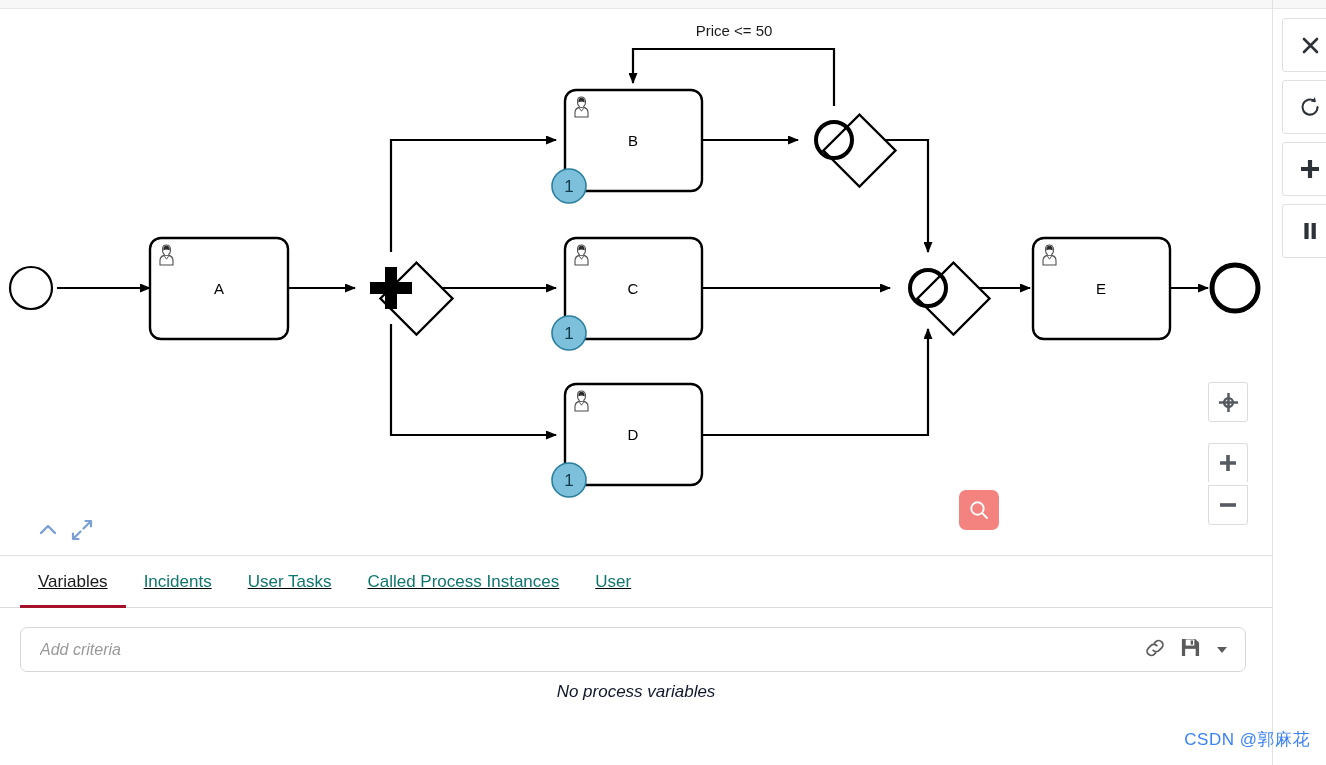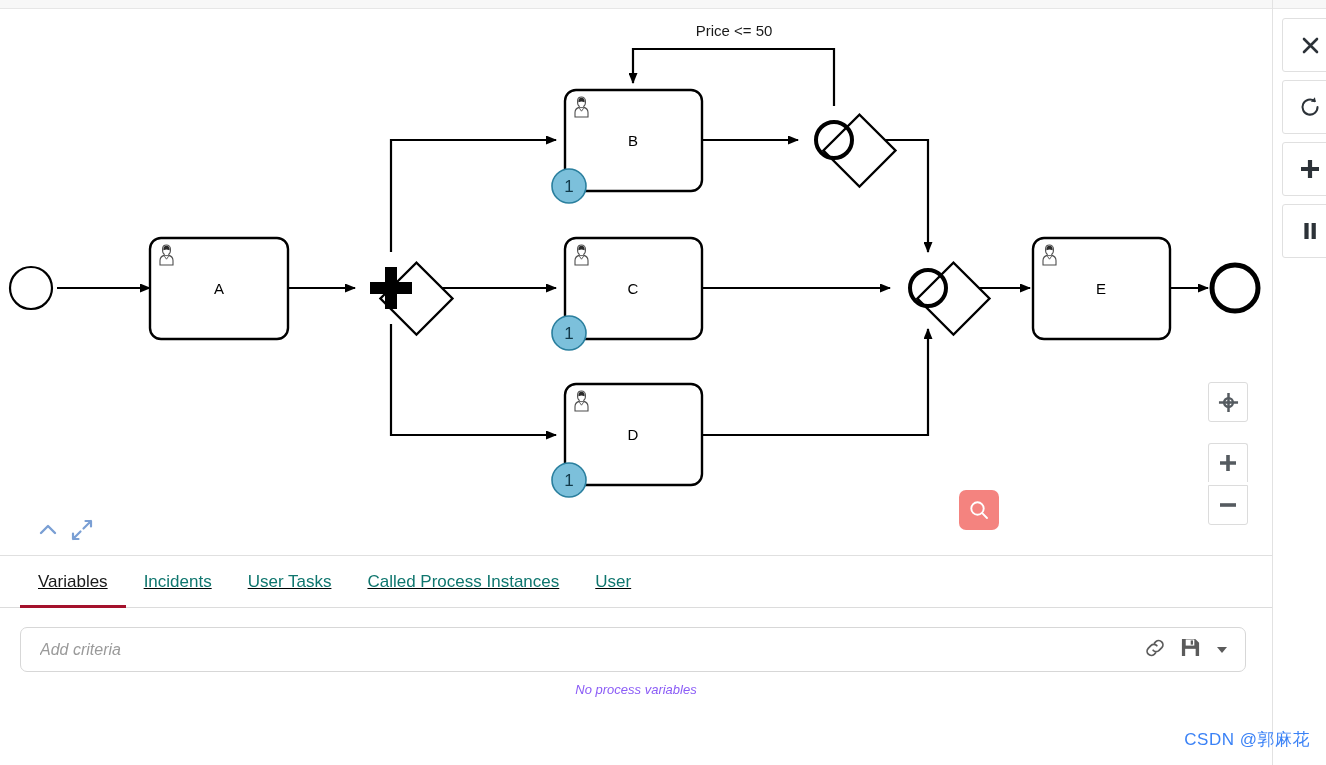--- a/index.html
+++ b/index.html
@@ -170,23 +170,23 @@
     border-top: 6px solid #5b5b5b;
     margin-left: 2px;
   }
 
   
   .empty-state {
     position: absolute;
     left: 0; top: 682px;
     width: 1272px;
     text-align: center;
-    font-size: 13px;
+    font-size: 17px;
     font-style: italic;
-    color: #8b5cf6;
+    color: #0f172a;
   }
 
   
   .watermark {
     position: absolute;
     right: 16px; bottom: 14px;
     font-size: 17px;
     color: #3b82f6;
     letter-spacing: .5px;
   }

